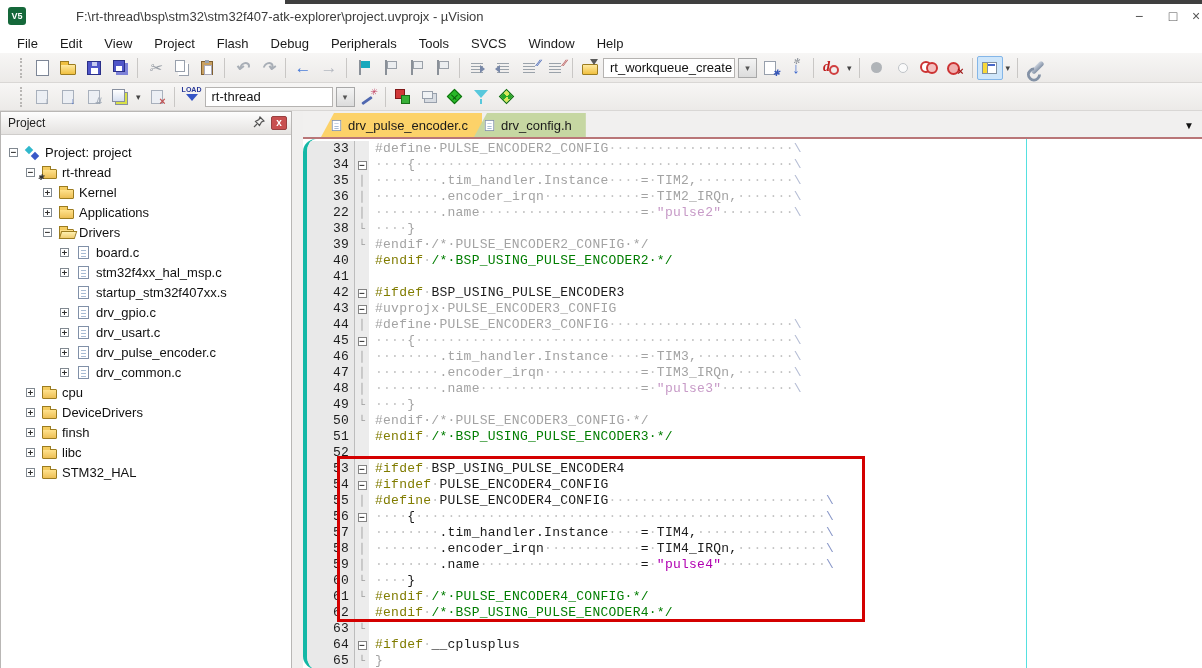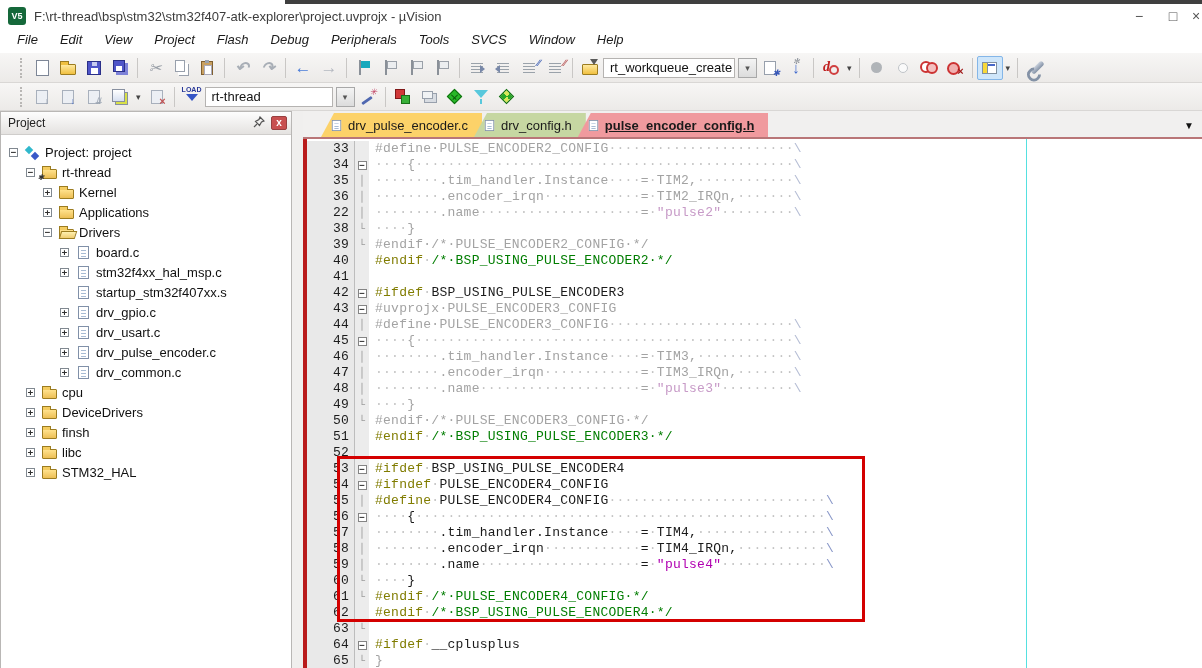--- a/index.html
+++ b/index.html
@@ -4,26 +4,26 @@
 <style>
   * { margin:0; padding:0; box-sizing:border-box; }
   html,body { width:1202px; height:668px; overflow:hidden; background:#fff;
     font-family:"Liberation Sans", sans-serif; }
 
   
   .titlebar { position:relative; height:30px; background:#ffffff; display:flex; align-items:center; }
   .top-dark { position:absolute; top:0; left:285px; right:0; height:4px; background:#3f3f3f; }
   .app-icon { width:18px; height:18px; margin:2px 8px 0 8px; background:#15683a; border-radius:3px;
     color:#fff; font:bold 9px/18px "Liberation Sans",sans-serif; text-align:center; }
-  .title-text { font-size:13px; color:#3c3c3c; margin-top:2px; }
+  .title-text { font-size:13px; color:#3c3c3c; margin-top:2px;margin-left:42px; }
   .win-controls { position:absolute; right:0; top:4px; display:flex; }
   .win-btn { width:34px; height:24px; text-align:center; font-size:14px; color:#555; line-height:24px; }
 
   
-  .menubar { height:23px; background:#fff; display:flex; align-items:flex-start; padding-left:6px;font-style:italic; }
+  .menubar { height:23px; background:#fff; display:flex; align-items:flex-end; padding-left:6px; }
   .menu-item { font-size:13px; color:#1a1a1a; padding:2px 11px; }
 
   
   .toolbar { background:linear-gradient(#f7f6f5,#eceae8); border-bottom:1px solid #d9d7d5;
     display:flex; align-items:center; padding-left:18px; }
   .tb1 { height:30px; } .tb2 { height:28px; }
   .grip { width:5px; height:20px; border-left:2px dotted #b9b7b5; margin:0 4px 0 2px; }
   .sep { width:1px; height:20px; background:#c9c7c5; margin:0 4px; }
   .tb-btn { width:26px; height:24px; display:flex; align-items:center; justify-content:center;
     position:relative; flex:0 0 auto; }
@@ -161,21 +161,21 @@
   
   .editor-col { flex:1; display:flex; flex-direction:column; min-width:0; }
   .tabstrip { height:28px; background:#f1f0ef; position:relative; display:flex; align-items:flex-end;
     padding-left:26px; border-bottom:2px solid #b97678; }
   .tab { height:24px; display:flex; align-items:center; padding:0 14px 0 10px; margin-left:-8px;
     clip-path:polygon(13px 0, 100% 0, 100% 100%, 0 100%); font-size:13px; color:#1a1a1a; position:relative; }
   .tab .t-file { transform:scale(.85); margin-right:6px; }
   .tab.active { font-weight:bold; text-decoration:underline; }
   .tab-list-btn { position:absolute; right:8px; top:9px; font-size:10px; color:#111; }
 
-  .editor-area { flex:1; background:#fff; border-left:4px solid #b91c1c; position:relative; overflow:hidden; }
+  .editor-area { flex:1; background:#fff; border-left:4px solid #14b8a6; position:relative; overflow:hidden;border-radius:13px; }
   .code-scroll { position:absolute; inset:0; padding-top:2px; }
   .code-row { display:flex; height:16px; font:13px/16px "Liberation Mono",monospace; letter-spacing:.25px; white-space:pre; }
   .ln { width:48px; text-align:right; padding-right:5px; color:#1c1c1c; background:#e9e9e9;
     border-right:1px solid #bdbdbd; flex:0 0 auto; }
   .fold { width:14px; background:#ececec; flex:0 0 auto; display:flex; align-items:center; justify-content:center;
     color:#9a9a9a; font:10px/16px "DejaVu Sans Mono",monospace; }
   .fold .fbox { width:9px; height:9px; border:1px solid #848484; background:#fff; color:#333;
     font:bold 9px/7px "DejaVu Sans Mono",monospace; text-align:center; }
   .ctext { padding-left:6px; flex:1; min-width:0; }
   .seg.pp { color:#807c00; } .seg.id { color:#1a1a1a; } .seg.cm { color:#007d00; }
@@ -507,24 +507,20 @@
 
   <div class="editor-col">
     <div class="tabstrip">
       <div class="tab" style="background: rgb(252, 210, 105);">
           <i class="t-file"></i>
           <span>drv_pulse_encoder.c</span>
         </div>
         <div class="tab" style="background: rgb(198, 215, 162);">
           <i class="t-file"></i>
           <span>drv_config.h</span>
-        </div>
-        <div class="tab active" style="background: rgb(240, 154, 158);">
-          <i class="t-file"></i>
-          <span>pulse_encoder_config.h</span>
         </div>
         <span class="tab-list-btn">▼</span>
     </div>
     <div class="editor-area">
       <div class="code-scroll">
           <div class="code-row"><span class="ln">33</span><span class="fold"></span><span class="ctext"><span class="seg g">#define·PULSE_ENCODER2_CONFIG</span><span class="seg ws">·······················</span><span class="seg gb">\</span></span></div>
           <div class="code-row"><span class="ln">34</span><span class="fold"><span class="fbox">−</span></span><span class="ctext"><span class="seg ws">····</span><span class="seg g">{</span><span class="seg ws">···············································</span><span class="seg gb">\</span></span></div>
           <div class="code-row"><span class="ln">35</span><span class="fold">│</span><span class="ctext"><span class="seg ws">········</span><span class="seg g">.tim_handler.Instance</span><span class="seg ws">····</span><span class="seg g">=</span><span class="seg ws">·</span><span class="seg g">TIM2,</span><span class="seg ws">············</span><span class="seg gb">\</span></span></div>
           <div class="code-row"><span class="ln">36</span><span class="fold">│</span><span class="ctext"><span class="seg ws">········</span><span class="seg g">.encoder_irqn</span><span class="seg ws">············</span><span class="seg g">=</span><span class="seg ws">·</span><span class="seg g">TIM2_IRQn,</span><span class="seg ws">·······</span><span class="seg gb">\</span></span></div>
           <div class="code-row"><span class="ln">22</span><span class="fold">│</span><span class="ctext"><span class="seg ws">········</span><span class="seg g">.name</span><span class="seg ws">····················</span><span class="seg g">=</span><span class="seg ws">·</span><span class="seg gs">"pulse2"</span><span class="seg ws">·········</span><span class="seg gb">\</span></span></div>

